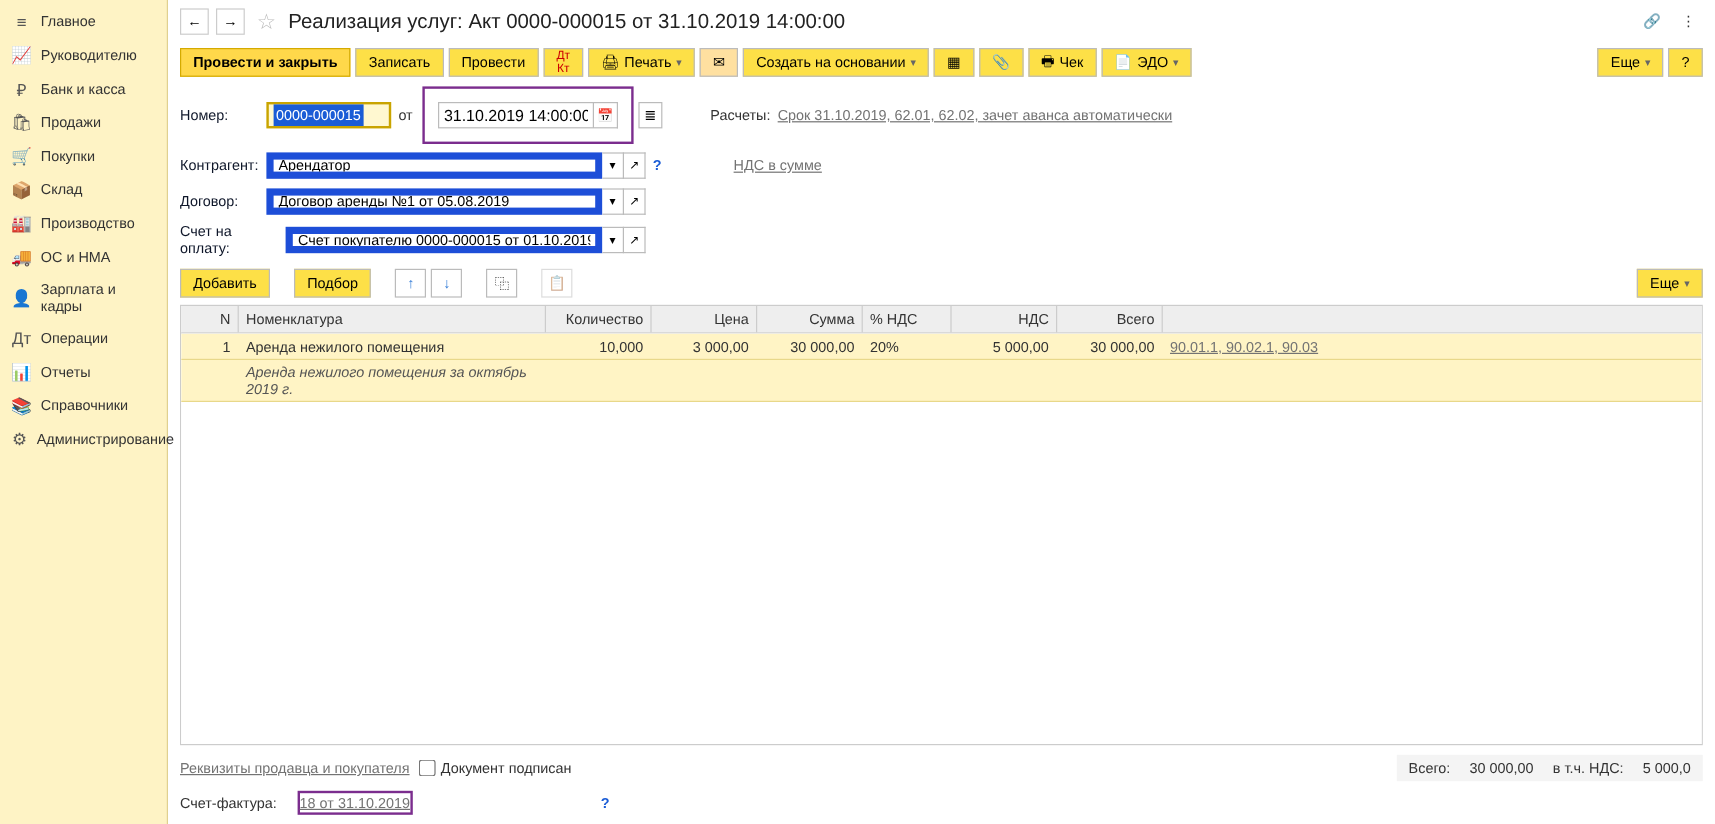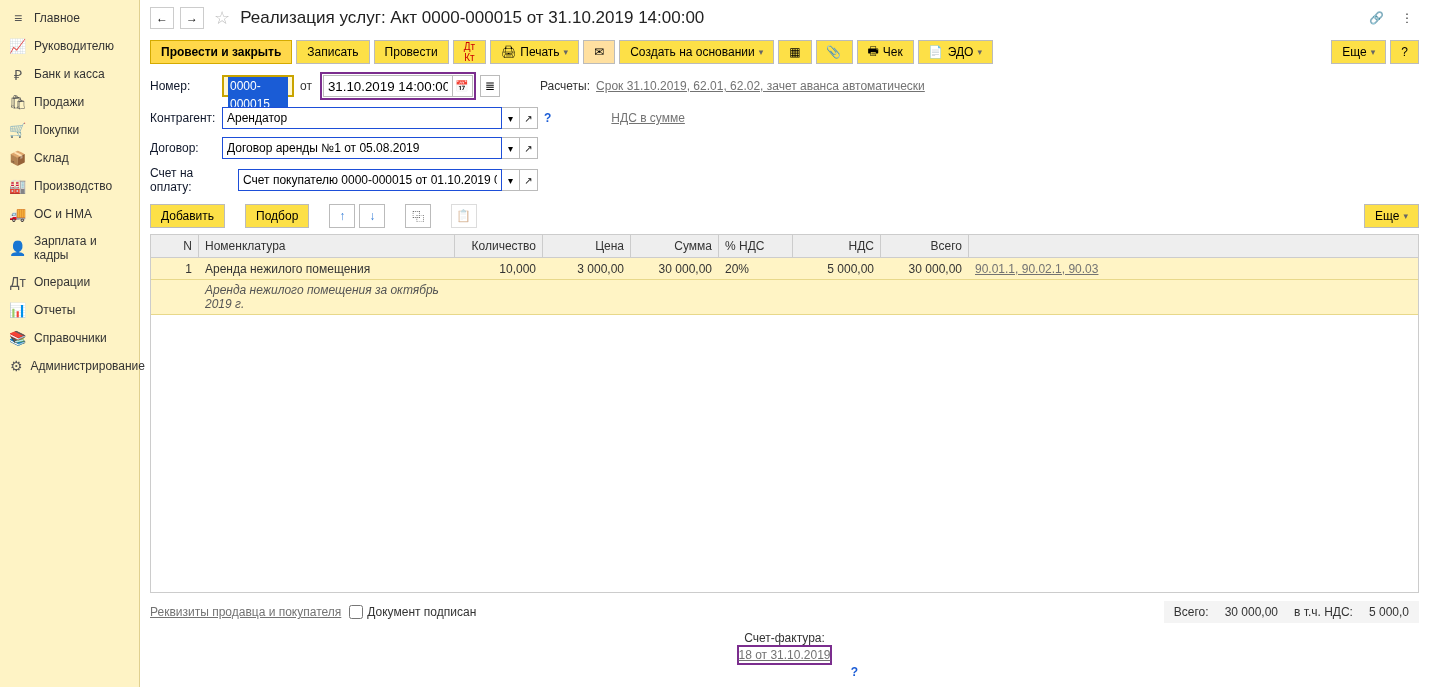--- a/index.html
+++ b/index.html
@@ -16,25 +16,25 @@
 .header-right { margin-left: auto; display: flex; gap: 6px; align-items:center; }
 .icon-btn { min-width: 24px; height: 24px; border: 1px solid #ccc; background: #fff; cursor: pointer; padding: 0 4px; display:inline-flex; align-items:center; justify-content:center; font-size:12px; }
 .toolbar { display: flex; align-items: center; padding: 4px 10px 8px; gap: 4px; flex-wrap: nowrap; }
 .btn { height: 24px; border: 1px solid #bbb; background: #fde047; padding: 0 10px; font-size: 12px; cursor: pointer; display:inline-flex; align-items:center; gap:4px; white-space:nowrap; }
 .btn-yellow { background: #ffd84a; border-color: #d4aa00; font-weight: bold; }
 .btn-drop::after { content: " ▾"; font-size: 9px; color:#666; }
 .toolbar-spacer { flex: 1; }
 .form-area { padding: 0 10px; }
 .form-row { display: flex; align-items: center; margin-bottom: 6px; min-height: 24px; }
 .form-label { width: 72px; color: #0f172a; font-size: 12px; flex-shrink:0; }
-.inp { height: 22px; border: 1px solid #1d4ed8; padding: 0 4px; font-size: 12px; background:#fff; }
-.inp-num { width: 72px; background: #fff8d0; border: 2px solid #c9a400; }
+.inp { height: 22px; border: 6px solid #1d4ed8; padding: 0 4px; font-size: 12px; background:#fff; }
+.inp-num { width: 104px; background: #fff8d0; border: 2px solid #c9a400; }
 .inp-num::selection { background:#1a5cd6; color:#fff; }
 .sel-text { background:#1a5cd6; color:#fff; padding:0 2px; display:inline-block; line-height:18px; }
-.date-wrap { display:inline-flex; border:2px solid #7b2d8e; padding:1px; align-items:center; margin-left:4px; }
+.date-wrap { display:inline-flex; border:2px solid #7b2d8e; padding:11px; align-items:center; margin-left:4px; }
 .inp-date { width: 130px; border:1px solid #bbb; height:22px; padding:0 4px; }
 .date-btn { width:20px; height:22px; border:1px solid #bbb; border-left:none; background:#fff; cursor:pointer; font-size:11px; }
 .link { color: #737373; text-decoration: underline; cursor: pointer; }
 .help-q { color:#1a5cd6; font-weight:bold; margin-left:6px; cursor:pointer; }
 .combo { display:inline-flex; }
 .combo .inp { width: 280px; }
 .combo-btn { width:18px; height:22px; border:1px solid #bbb; border-left:none; background:#fff; cursor:pointer; font-size:10px; display:inline-flex; align-items:center; justify-content:center; }
 .row-toolbar { display:flex; align-items:center; gap:20px; padding: 4px 10px 6px; }
 .small-icon-btn { width:26px; height:24px; border:1px solid #bbb; background:#fff; cursor:pointer; display:inline-flex; align-items:center; justify-content:center; font-size:12px; }
 .grid-wrap { margin: 0 10px; border:1px solid #ccc; flex:1; display:flex; flex-direction:column; min-height:0; }
@@ -48,21 +48,21 @@
 .c-nom{width:256px;}
 .c-qty{width:88px; text-align:right;}
 .c-price{width:88px; text-align:right;}
 .c-sum{width:88px; text-align:right;}
 .c-ndsr{width:74px;}
 .c-nds{width:88px; text-align:right;}
 .c-total{width:88px; text-align:right;}
 .c-acc{flex:1;}
 .footer-links { display:flex; align-items:center; padding:8px 10px 4px; gap:8px; }
 .footer-totals { margin-left:auto; display:flex; gap:16px; align-items:center; background:#f4f4f4; padding:4px 10px; }
-.footer2 { display:flex; align-items:center; padding:4px 10px 8px; gap:0;flex-direction:column; }
+.footer2 { display:flex; align-items:center; padding:4px 10px 8px; gap:17px; }
 .invoice-wrap { border:2px solid #7b2d8e; padding:1px 0; }
 .chk { width:14px; height:14px; }
 .small-flex { display:flex; align-items:center; gap:4px; }
 .from-lbl{margin:0 4px 0 6px;}
 .calc-lbl{margin-left:40px; margin-right:6px;}
 </style>
 </head>
 <body>
 
 <div class="sidebar">

